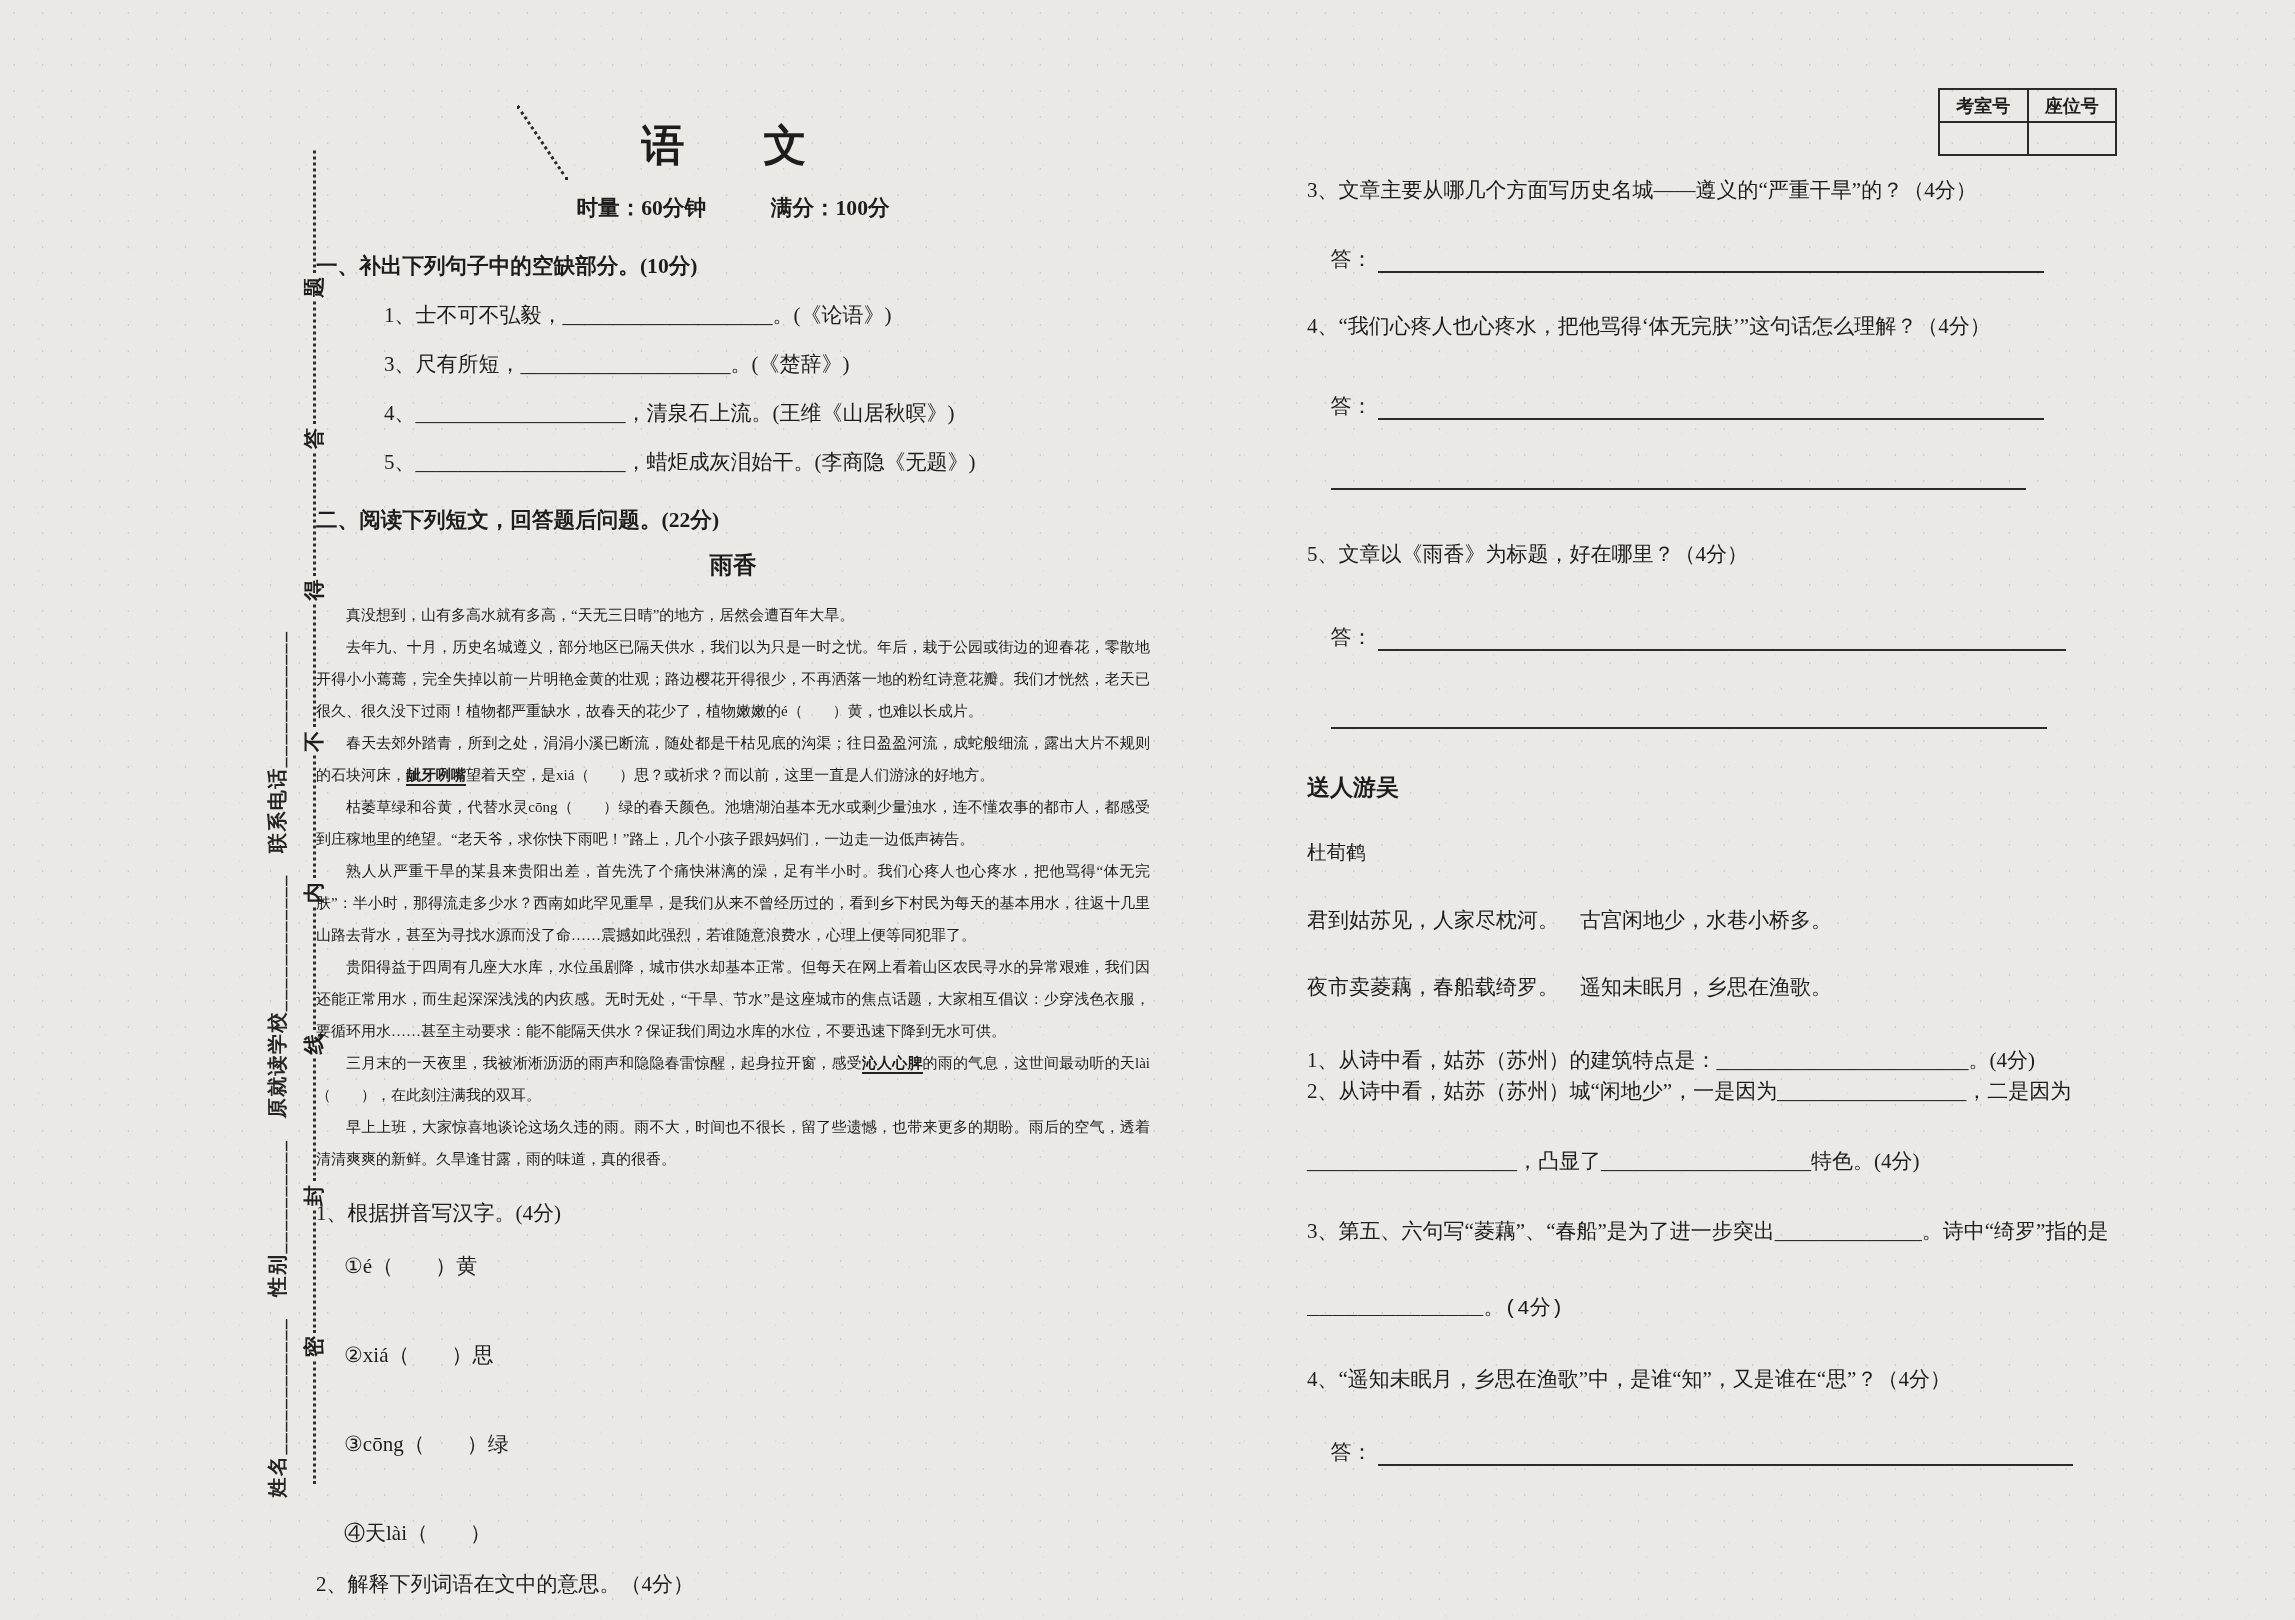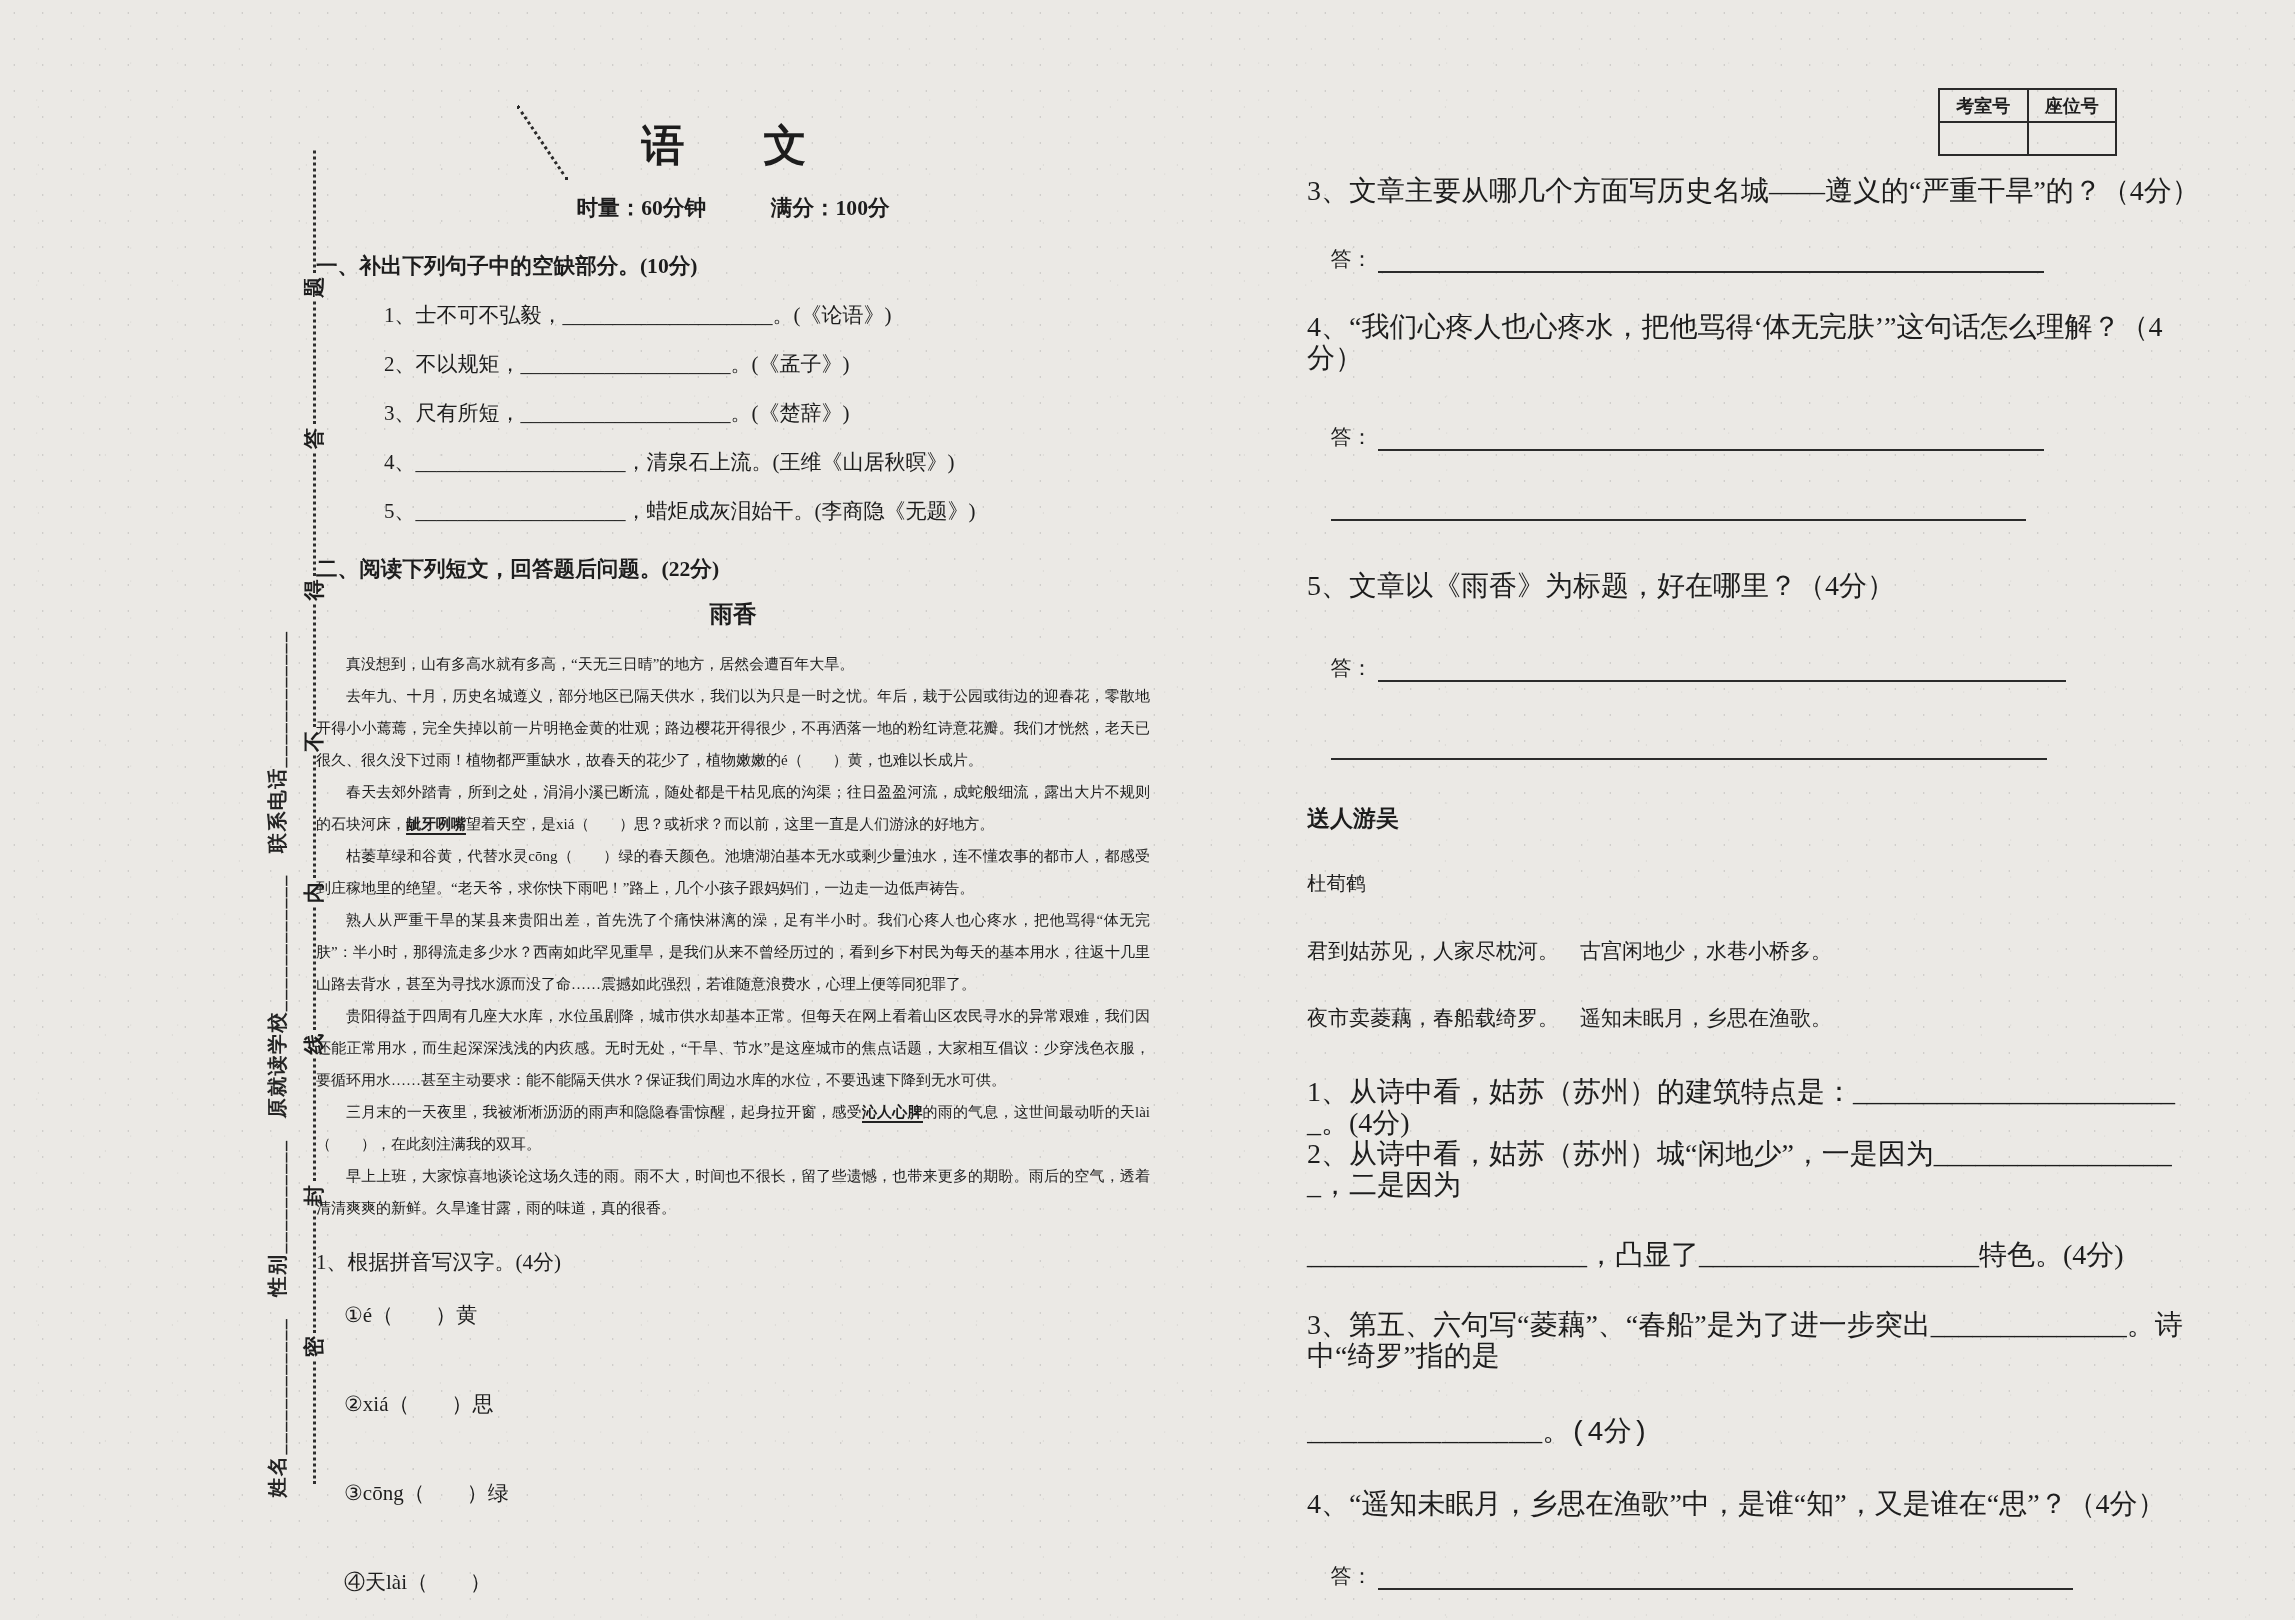--- a/index.html
+++ b/index.html
@@ -25,21 +25,21 @@
   .passage-title{text-align:center;font-size:23.6px;font-weight:bold;margin:15.3px 0 18px 0;}
   .para{font-size:15px;line-height:32px;text-indent:2em;margin:0;text-align:justify;word-break:break-all;}
   .u{border-bottom:2.1px solid #222;padding-bottom:1px;font-weight:bold;}
   .qline{font-size:21px;margin-top:23.6px;}
   .pinyin-row{display:flex;font-size:21px;margin:25px 0 0 28px;gap:61px;flex-direction:column;}
   .ans-row{display:flex;align-items:flex-end;font-size:21px;}
   .ans-label{white-space:nowrap;}
   .ans-line{display:inline-block;border-bottom:2.8px solid #2b2b2b;height:1.1em;flex:1;margin-left:5.6px;}
   .ans-line.fixed{flex:none;}
   .full-line{border-bottom:2.8px solid #2b2b2b;height:0;}
-  .r-q{font-size:28px;word-break:break-all;line-height:31px;}
+  .r-q{font-size:21px;word-break:break-all;line-height:31px;}
   .center{text-align:left;font-family:Liberation Mono, monospace;}
   .poem-title{font-size:23px;font-weight:bold;}
   .poem-author{font-size:19.5px;}
   .poem-line{font-size:21px;}
   
   .exam-box{position:absolute;left:1938px;top:88px;width:175px;border:2.8px solid #2a2a2a;}
   .exam-box .row{display:flex;}
   .exam-box .cell{flex:1;height:31px;display:flex;align-items:center;justify-content:center;
     font-size:18px;font-weight:bold;border-left:2.1px solid #2a2a2a;}
   .exam-box .cell:first-child{border-left:none;}
@@ -96,21 +96,20 @@
 </div>
 
 <div class="artifact"></div>
 
 <div class="col col-left">
   <div class="title">语　文</div>
   <div class="meta">时量：60分钟　　　满分：100分</div>
 
   <div class="sec-head">一、补出下列句子中的空缺部分。(10分)</div>
   <div class="blank-item">1、士不可不弘毅，____________________。(《论语》)</div>
-  <div class="blank-item">2、不以规矩，____________________。(《孟子》)</div>
   <div class="blank-item">3、尺有所短，____________________。(《楚辞》)</div>
   <div class="blank-item">4、____________________，清泉石上流。(王维《山居秋暝》)</div>
   <div class="blank-item">5、____________________，蜡炬成灰泪始干。(李商隐《无题》)</div>
 
   <div class="sec-head">二、阅读下列短文，回答题后问题。(22分)</div>
   <div class="passage-title">雨香</div>
 
   <p class="para">真没想到，山有多高水就有多高，“天无三日晴”的地方，居然会遭百年大旱。</p>
   <p class="para">去年九、十月，历史名城遵义，部分地区已隔天供水，我们以为只是一时之忧。年后，栽于公园或街边的迎春花，零散地开得小小蔫蔫，完全失掉以前一片明艳金黄的壮观；路边樱花开得很少，不再洒落一地的粉红诗意花瓣。我们才恍然，老天已很久、很久没下过雨！植物都严重缺水，故春天的花少了，植物嫩嫩的é（　　）黄，也难以长成片。</p>
   <p class="para"><span>春天去郊外踏青，所到之处，涓涓小溪已断流，随处都是干枯见底的沟渠；往日盈盈河流，成蛇般细流，露出大片不规则的石块河床，</span><span class="u">龇牙咧嘴</span><span>望着天空，是xiá（　　）思？或祈求？而以前，这里一直是人们游泳的好地方。</span></p>

